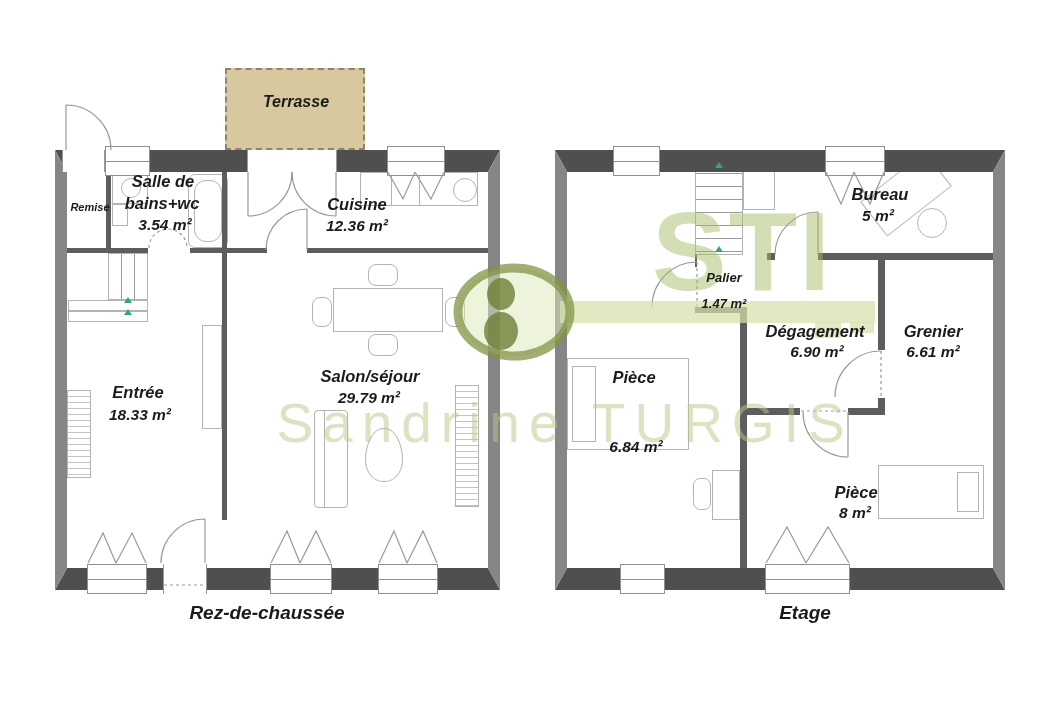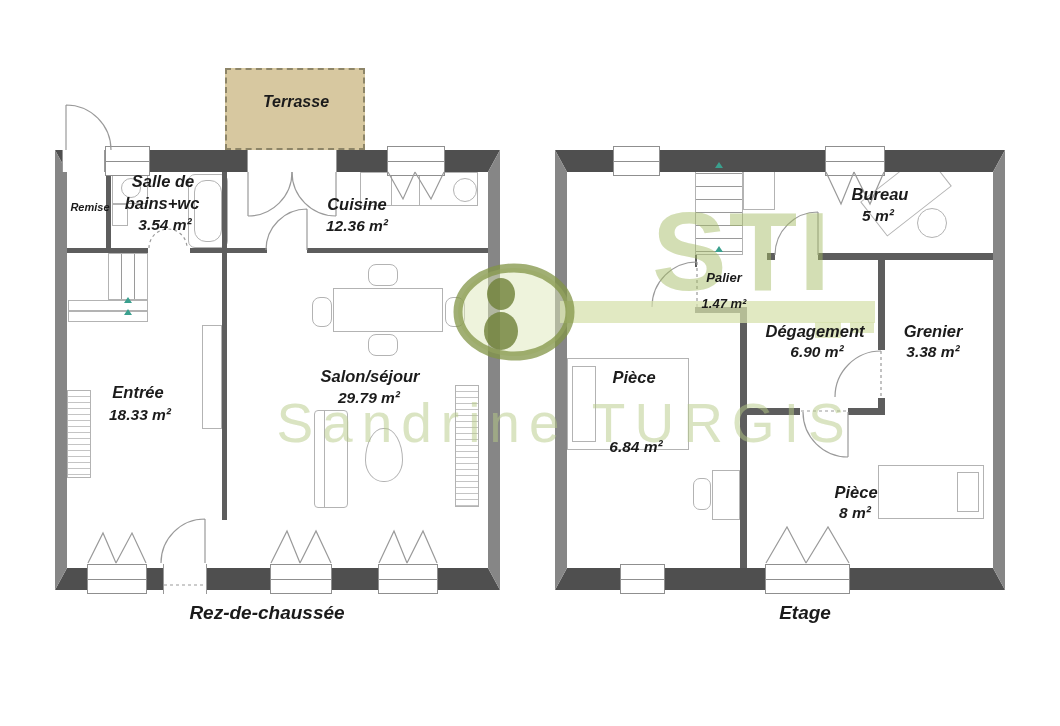--- a/index.html
+++ b/index.html
@@ -199,21 +199,21 @@
   <div class="rlabel n" style="left:370px;top:376px;">Salon/séjour</div>
   <div class="rlabel a" style="left:369px;top:398px;">29.79 m²</div>
 
   <div class="rlabel n" style="left:880px;top:194px;">Bureau</div>
   <div class="rlabel a" style="left:878px;top:216px;">5 m²</div>
   <div class="rlabel s" style="left:724px;top:277px;">Palier</div>
   <div class="rlabel s" style="left:724px;top:303px;font-style:italic;">1.47 m²</div>
   <div class="rlabel n" style="left:815px;top:331px;">Dégagement</div>
   <div class="rlabel a" style="left:817px;top:352px;">6.90 m²</div>
   <div class="rlabel n" style="left:933px;top:331px;">Grenier</div>
-  <div class="rlabel a" style="left:933px;top:352px;">3.38 m²</div>
+  <div class="rlabel a" style="left:933px;top:352px;">6.61 m²</div>
   <div class="rlabel n" style="left:634px;top:377px;">Pièce</div>
   <div class="rlabel a" style="left:636px;top:399px;margin-top:48px;">6.84 m²</div>
   <div class="rlabel n" style="left:856px;top:492px;">Pièce</div>
   <div class="rlabel a" style="left:855px;top:513px;">8 m²</div>
 
   <div class="rlabel caption" style="left:267px;top:612px;">Rez-de-chaussée</div>
   <div class="rlabel caption" style="left:805px;top:612px;">Etage</div>
 
 </div>
 

